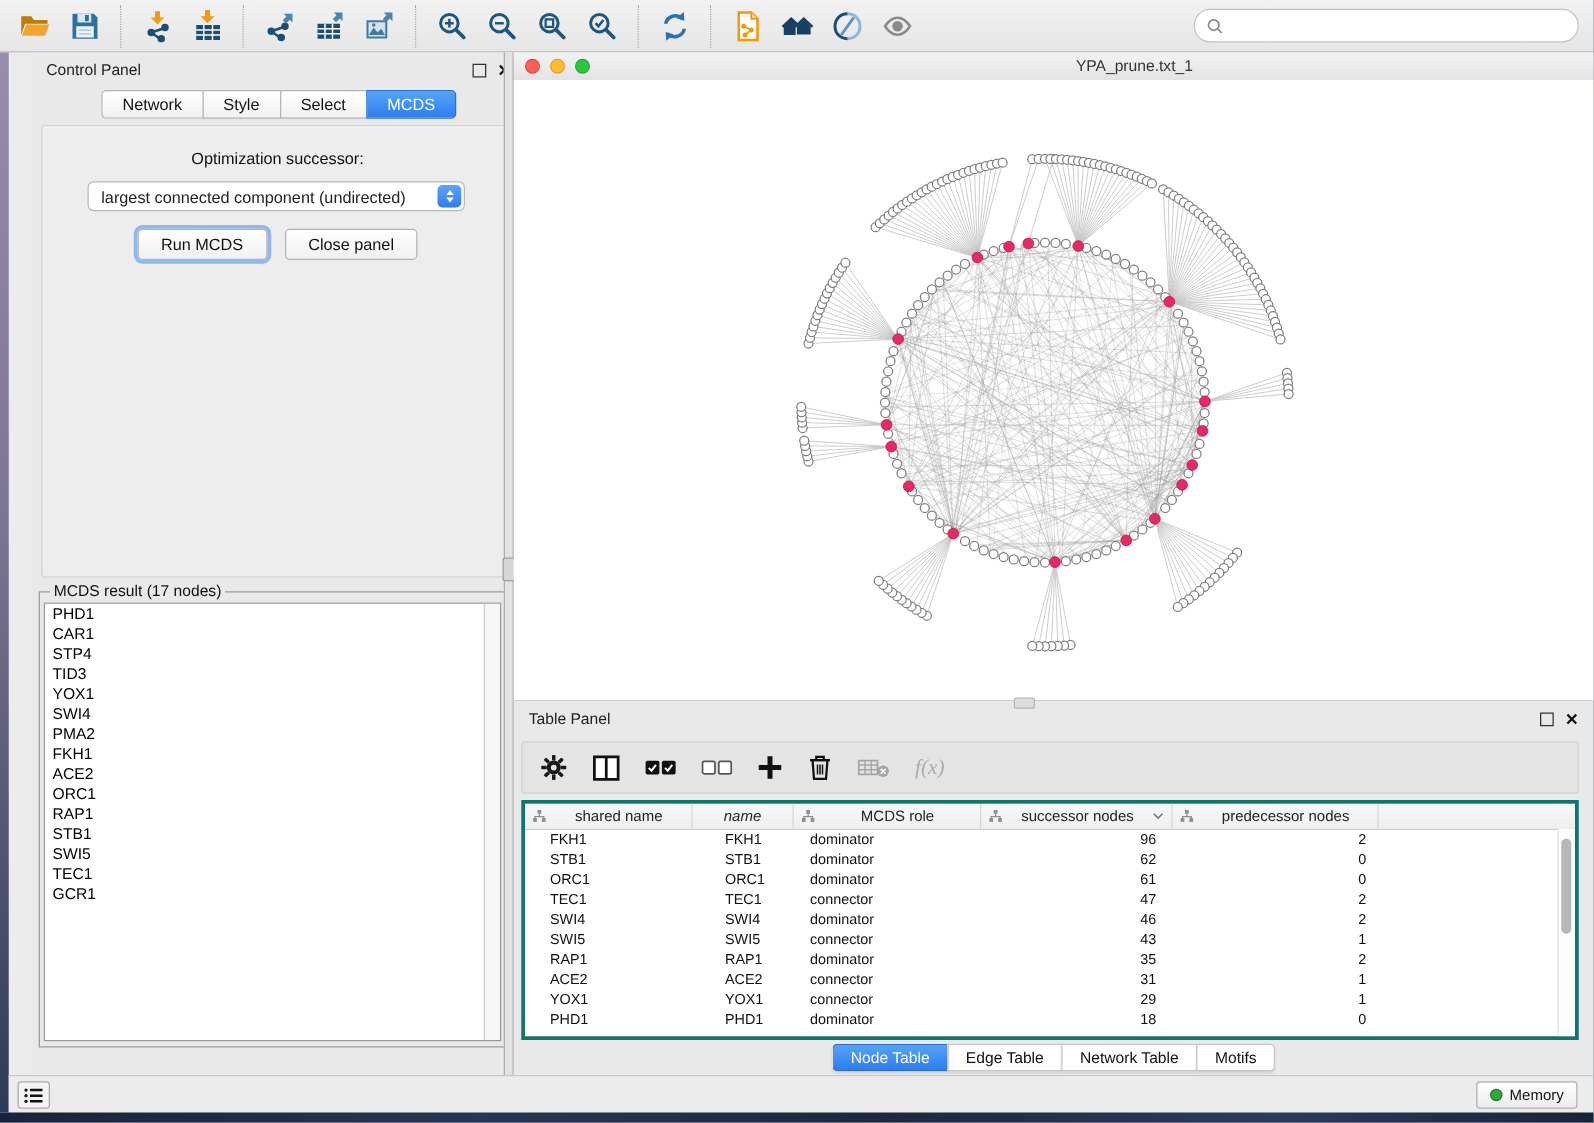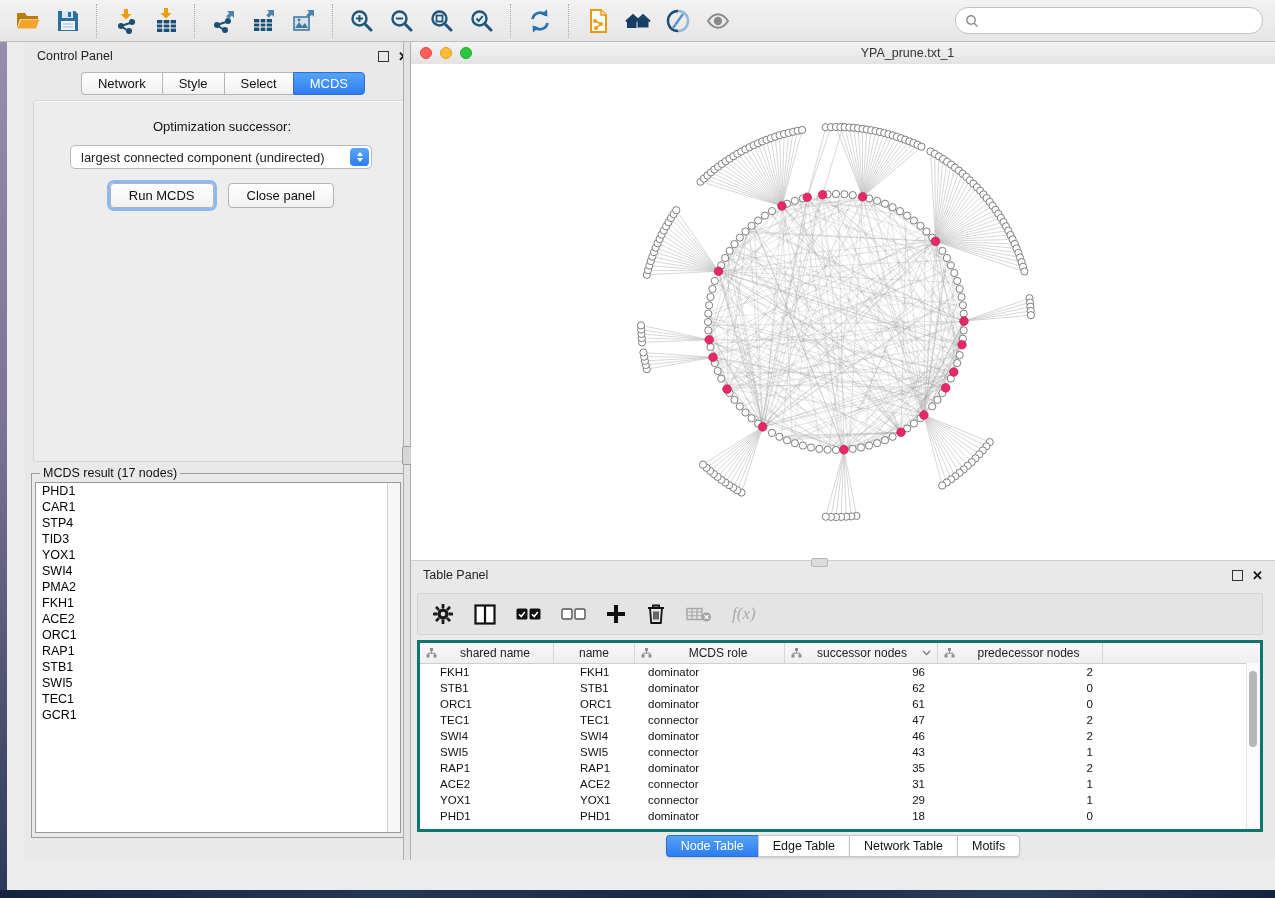--- a/index.html
+++ b/index.html
@@ -1040,21 +1040,21 @@
       <div class="thead" id="thead">
           <div class="th" style="width: 134px;">
             <svg class="tree" width="11" height="10" viewBox="0 0 11 10">
               <path d="M5.5 3v2.2M2 8V5.2h7V8" stroke="#8d8d8d" fill="none"></path>
               <rect x="4" y="0" width="3" height="3" fill="#8d8d8d"></rect>
               <rect x="0.5" y="6.5" width="3" height="3" fill="#8d8d8d"></rect>
               <rect x="7.5" y="6.5" width="3" height="3" fill="#8d8d8d"></rect>
             </svg>
             <span class="lbl">shared name</span>
           </div>
-          <div class="th" style="width: 81px;">
+          <div class="th" style="width: 81px; font-style: italic;">
             <span class="lbl">name</span>
           </div>
           <div class="th" style="width: 150px;">
             <svg class="tree" width="11" height="10" viewBox="0 0 11 10">
               <path d="M5.5 3v2.2M2 8V5.2h7V8" stroke="#8d8d8d" fill="none"></path>
               <rect x="4" y="0" width="3" height="3" fill="#8d8d8d"></rect>
               <rect x="0.5" y="6.5" width="3" height="3" fill="#8d8d8d"></rect>
               <rect x="7.5" y="6.5" width="3" height="3" fill="#8d8d8d"></rect>
             </svg>
             <span class="lbl">MCDS role</span>
@@ -1159,15 +1159,29 @@
         </div>
     </div>
     <div class="tp-tabs" id="tp-tabs">
         <div class="tp-tab active">Node Table</div>
         <div class="tp-tab">Edge Table</div>
         <div class="tp-tab">Network Table</div>
         <div class="tp-tab">Motifs</div>
       </div>
   </div>
 
+  <div class="statusbar">
+    <button class="list-btn">
+      <svg width="16" height="13" viewBox="0 0 16 13">
+          <circle cx="1.8" cy="2" r="1.3" fill="#111"></circle>
+          <circle cx="1.8" cy="6.5" r="1.3" fill="#111"></circle>
+          <circle cx="1.8" cy="11" r="1.3" fill="#111"></circle>
+          <path d="M5 2h10M5 6.5h10M5 11h10" stroke="#111" stroke-width="2"></path>
+        </svg>
+    </button>
+    <button class="mem-btn">
+      <span class="mem-dot"></span>
+      <span>Memory</span>
+    </button>
+  </div>
 
   <div class="bottom-strip"></div>
 </div>
 
 </body></html>

